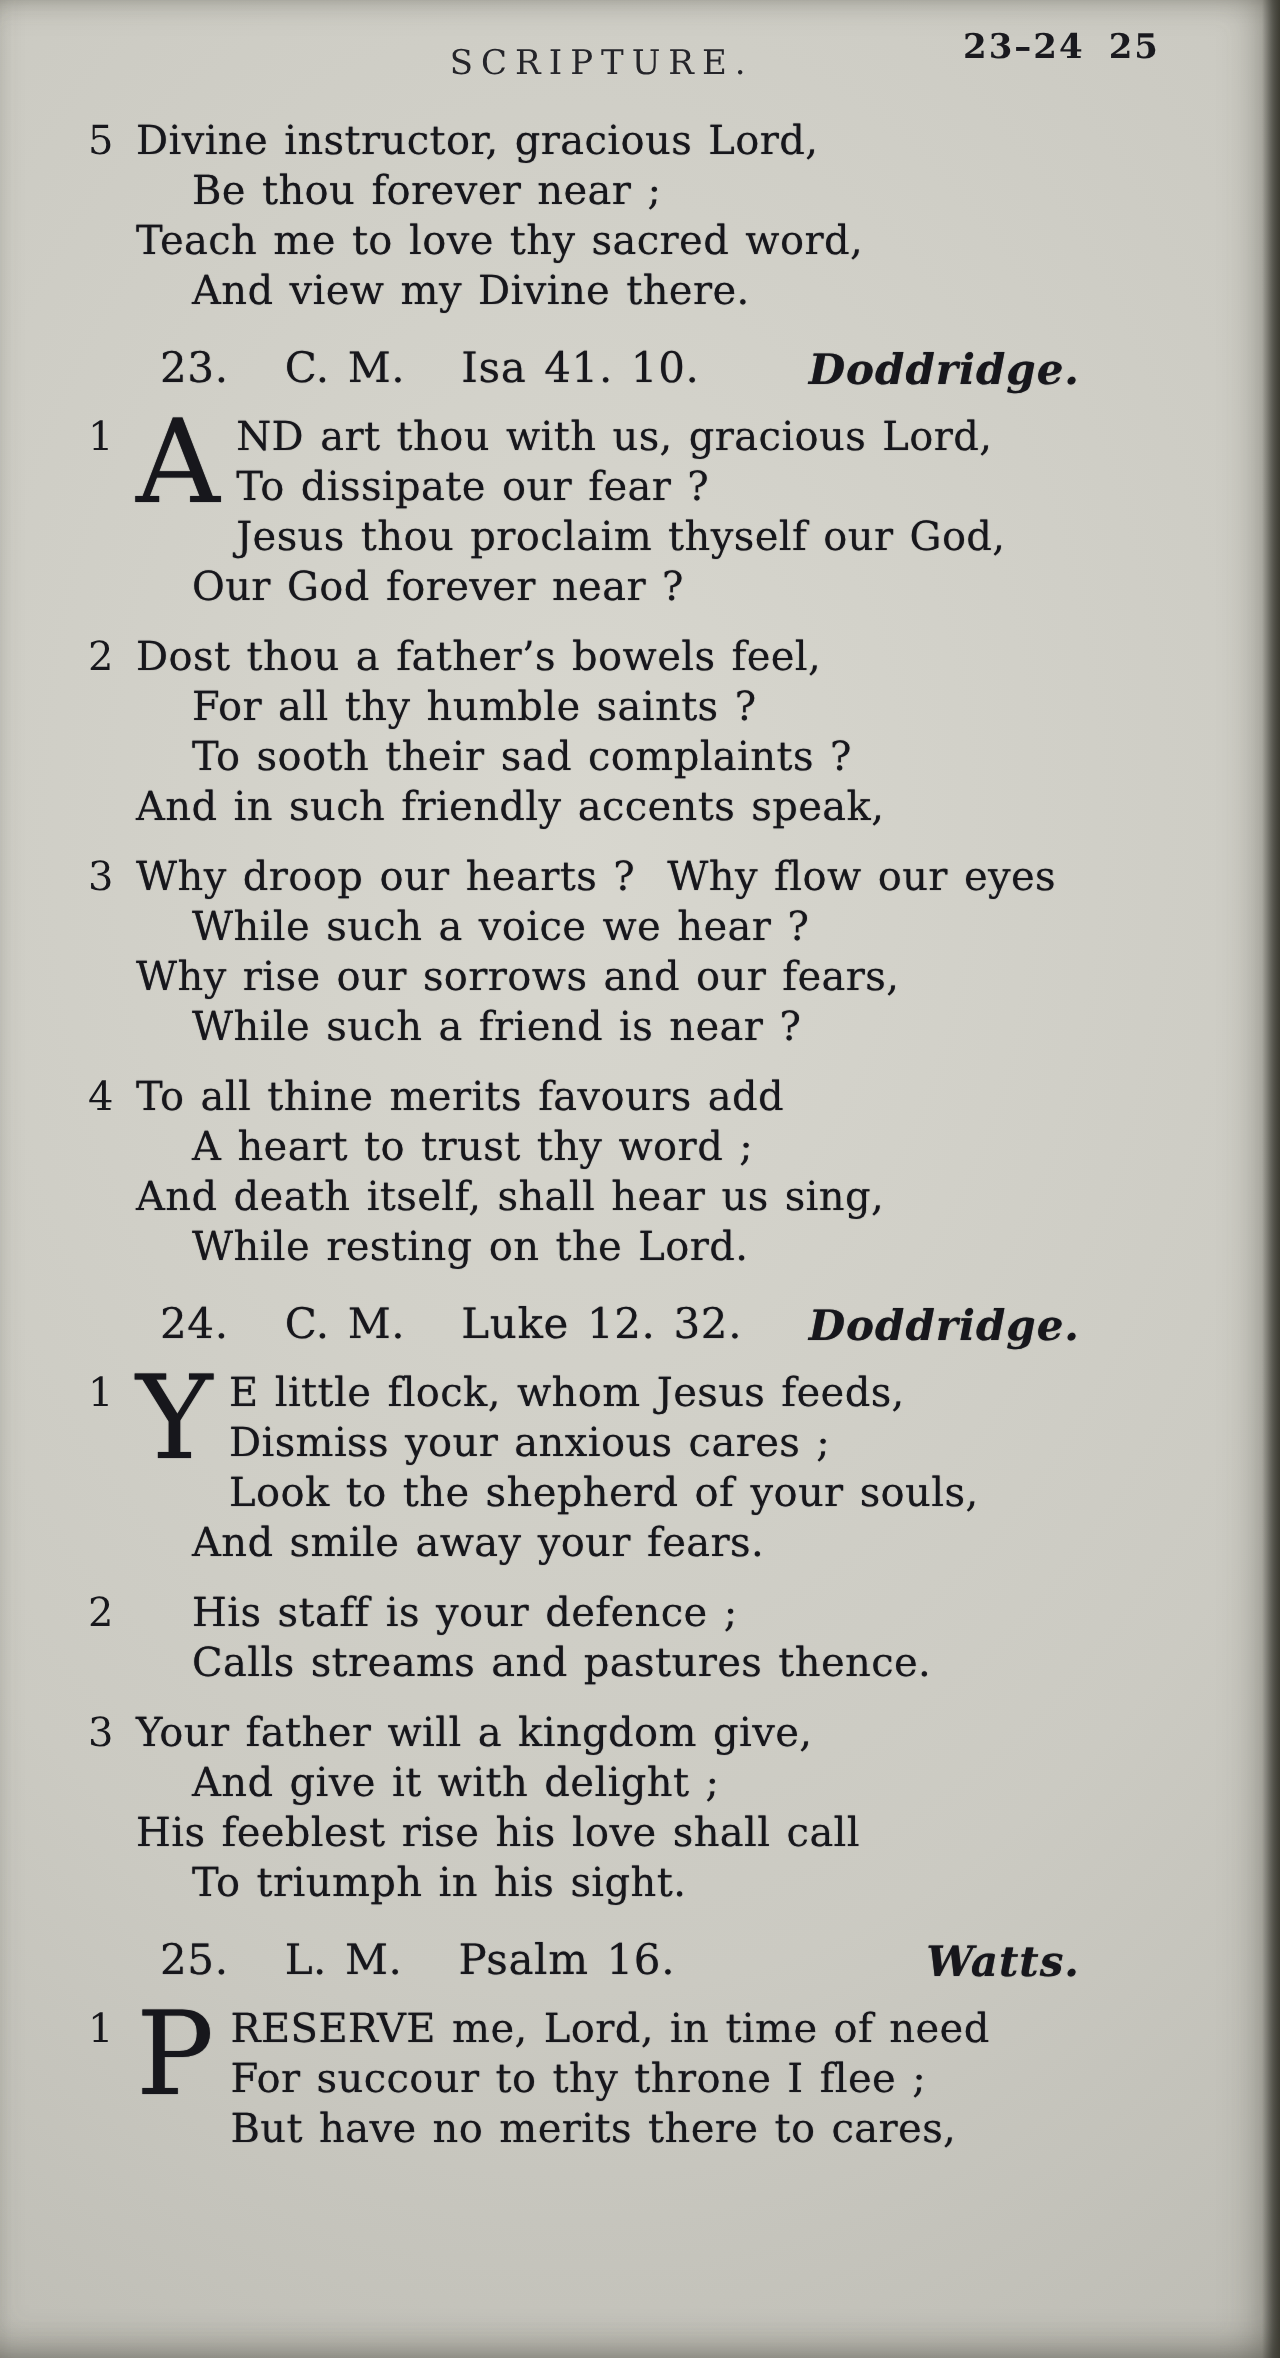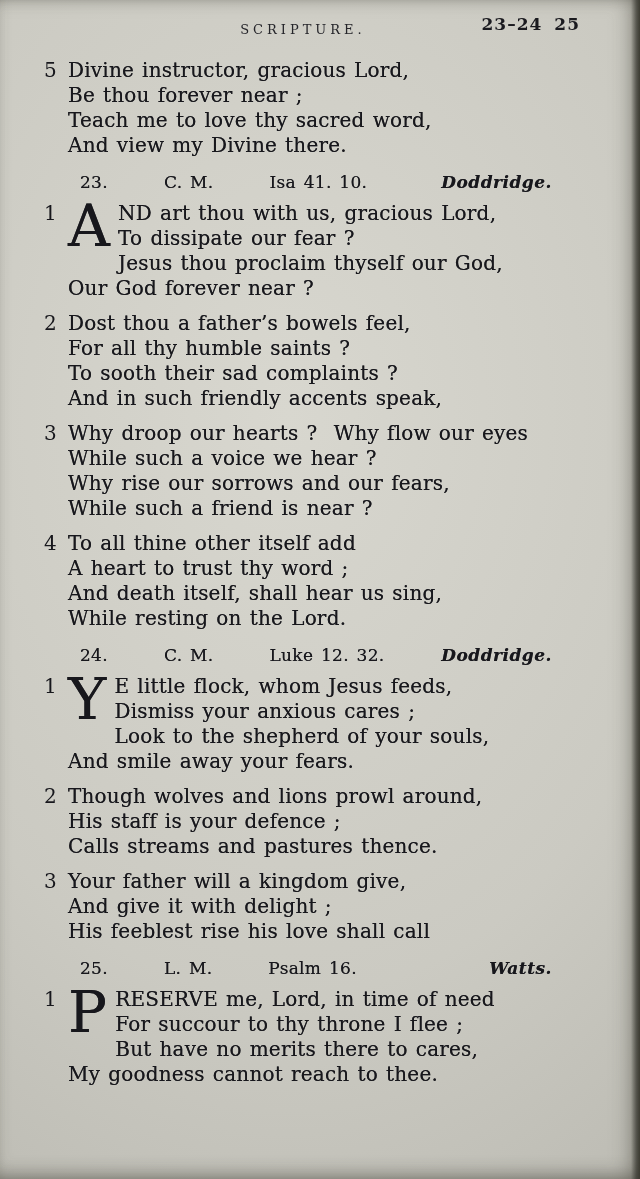--- a/index.html
+++ b/index.html
@@ -20,56 +20,55 @@
   .right-edge{
     position:absolute;top:0;right:0;width:9px;height:100%;
     background:linear-gradient(to right, rgba(40,40,33,0) 0%, rgba(40,40,33,.55) 60%, #3c3b32 100%);
     pointer-events:none;
   }
   .running-header{
     position:relative;height:38px;margin-bottom:6px;
   }
   .running-head{
     position:absolute;left:50%;transform:translateX(-58%);
-    top:8px;font-size:13px;letter-spacing:4px;color:#25252a;
+    top:8px;font-size:17px;letter-spacing:4px;color:#25252a;
   }
   .page-numbers{
     position:absolute;right:2px;top:0;font-size:17px;font-weight:700;color:#1a1a1f;
     letter-spacing:1px;
   }
   .page-numbers .pg{margin-left:12px;}
   .stanza{
     position:relative;
     margin:0 0 10px 24px;
     font-size:20px;line-height:25px;
   }
   .stanza-number{
     position:absolute;left:-24px;top:0;width:20px;
   }
   .line{white-space:pre-wrap;letter-spacing:.2px;word-spacing:1.5px;
     text-shadow:0 0 .5px rgba(23,23,28,.75);}
-  .line.indent{}
+  .line.indent{margin-left:28px;}
   .dropcap{
     float:left;
     font-size:58px;line-height:44px;height:48px;
     margin:3px 8px 0 0;
     text-shadow:0 0 .5px rgba(23,23,28,.8);
   }
   .hymn-heading{
     display:flex;align-items:flex-start;
     padding:0 26px 0 36px;
     margin:14px 0 9px 0;
-    font-size:17px;
+    font-size:21px;
     letter-spacing:.3px;word-spacing:2px;
     text-shadow:0 0 .5px rgba(23,23,28,.7);
-    gap:28px;
   }
   .hymn-heading .head-item{margin-right:28px;}
   .hymn-author{
-    margin-left:auto;margin-right:4px;
+    margin-left:auto;margin-right:16px;
     font-style:italic;font-weight:700;
     letter-spacing:.5px;
   }
 </style>
 </head>
 <body>
 
 <div class="page">
   <div class="right-edge"></div>
 
@@ -111,57 +110,56 @@
       </div>
       <div class="stanza">
         <span class="stanza-number">3</span>
         <div class="line flush">Why droop our hearts ?  Why flow our eyes</div>
         <div class="line indent">While such a voice we hear ?</div>
         <div class="line flush">Why rise our sorrows and our fears,</div>
         <div class="line indent">While such a friend is near ?</div>
       </div>
       <div class="stanza">
         <span class="stanza-number">4</span>
-        <div class="line flush">To all thine other itself add</div>
+        <div class="line flush">To all thine merits favours add</div>
         <div class="line indent">A heart to trust thy word ;</div>
         <div class="line flush">And death itself, shall hear us sing,</div>
         <div class="line indent">While resting on the Lord.</div>
       </div>
       <div class="hymn-heading">
         <span class="head-item">24.</span>
         <span class="head-item">C. M.</span>
         <span class="head-item">Luke 12. 32.</span>
         <span class="hymn-author">Doddridge.</span>
       </div>
       <div class="stanza">
         <span class="stanza-number">1</span>
         <div class="line flush"><span class="dropcap">Y</span>E little flock, whom Jesus feeds,</div>
         <div class="line indent">Dismiss your anxious cares ;</div>
         <div class="line flush">Look to the shepherd of your souls,</div>
         <div class="line indent">And smile away your fears.</div>
       </div>
       <div class="stanza">
         <span class="stanza-number">2</span>
-        <div class="line flush">Though wolves and lions prowl around,</div>
         <div class="line indent">His staff is your defence ;</div>
         <div class="line indent">Calls streams and pastures thence.</div>
       </div>
       <div class="stanza">
         <span class="stanza-number">3</span>
         <div class="line flush">Your father will a kingdom give,</div>
         <div class="line indent">And give it with delight ;</div>
         <div class="line flush">His feeblest rise his love shall call</div>
+        <div class="line indent">To triumph in his sight.</div>
       </div>
       <div class="hymn-heading">
         <span class="head-item">25.</span>
         <span class="head-item">L. M.</span>
         <span class="head-item">Psalm 16.</span>
         <span class="hymn-author">Watts.</span>
       </div>
       <div class="stanza">
         <span class="stanza-number">1</span>
         <div class="line flush"><span class="dropcap">P</span>RESERVE me, Lord, in time of need</div>
         <div class="line indent">For succour to thy throne I flee ;</div>
         <div class="line flush">But have no merits there to cares,</div>
-        <div class="line indent">My goodness cannot reach to thee.</div>
       </div>
     </div>
 </div>
 
 </body></html>

